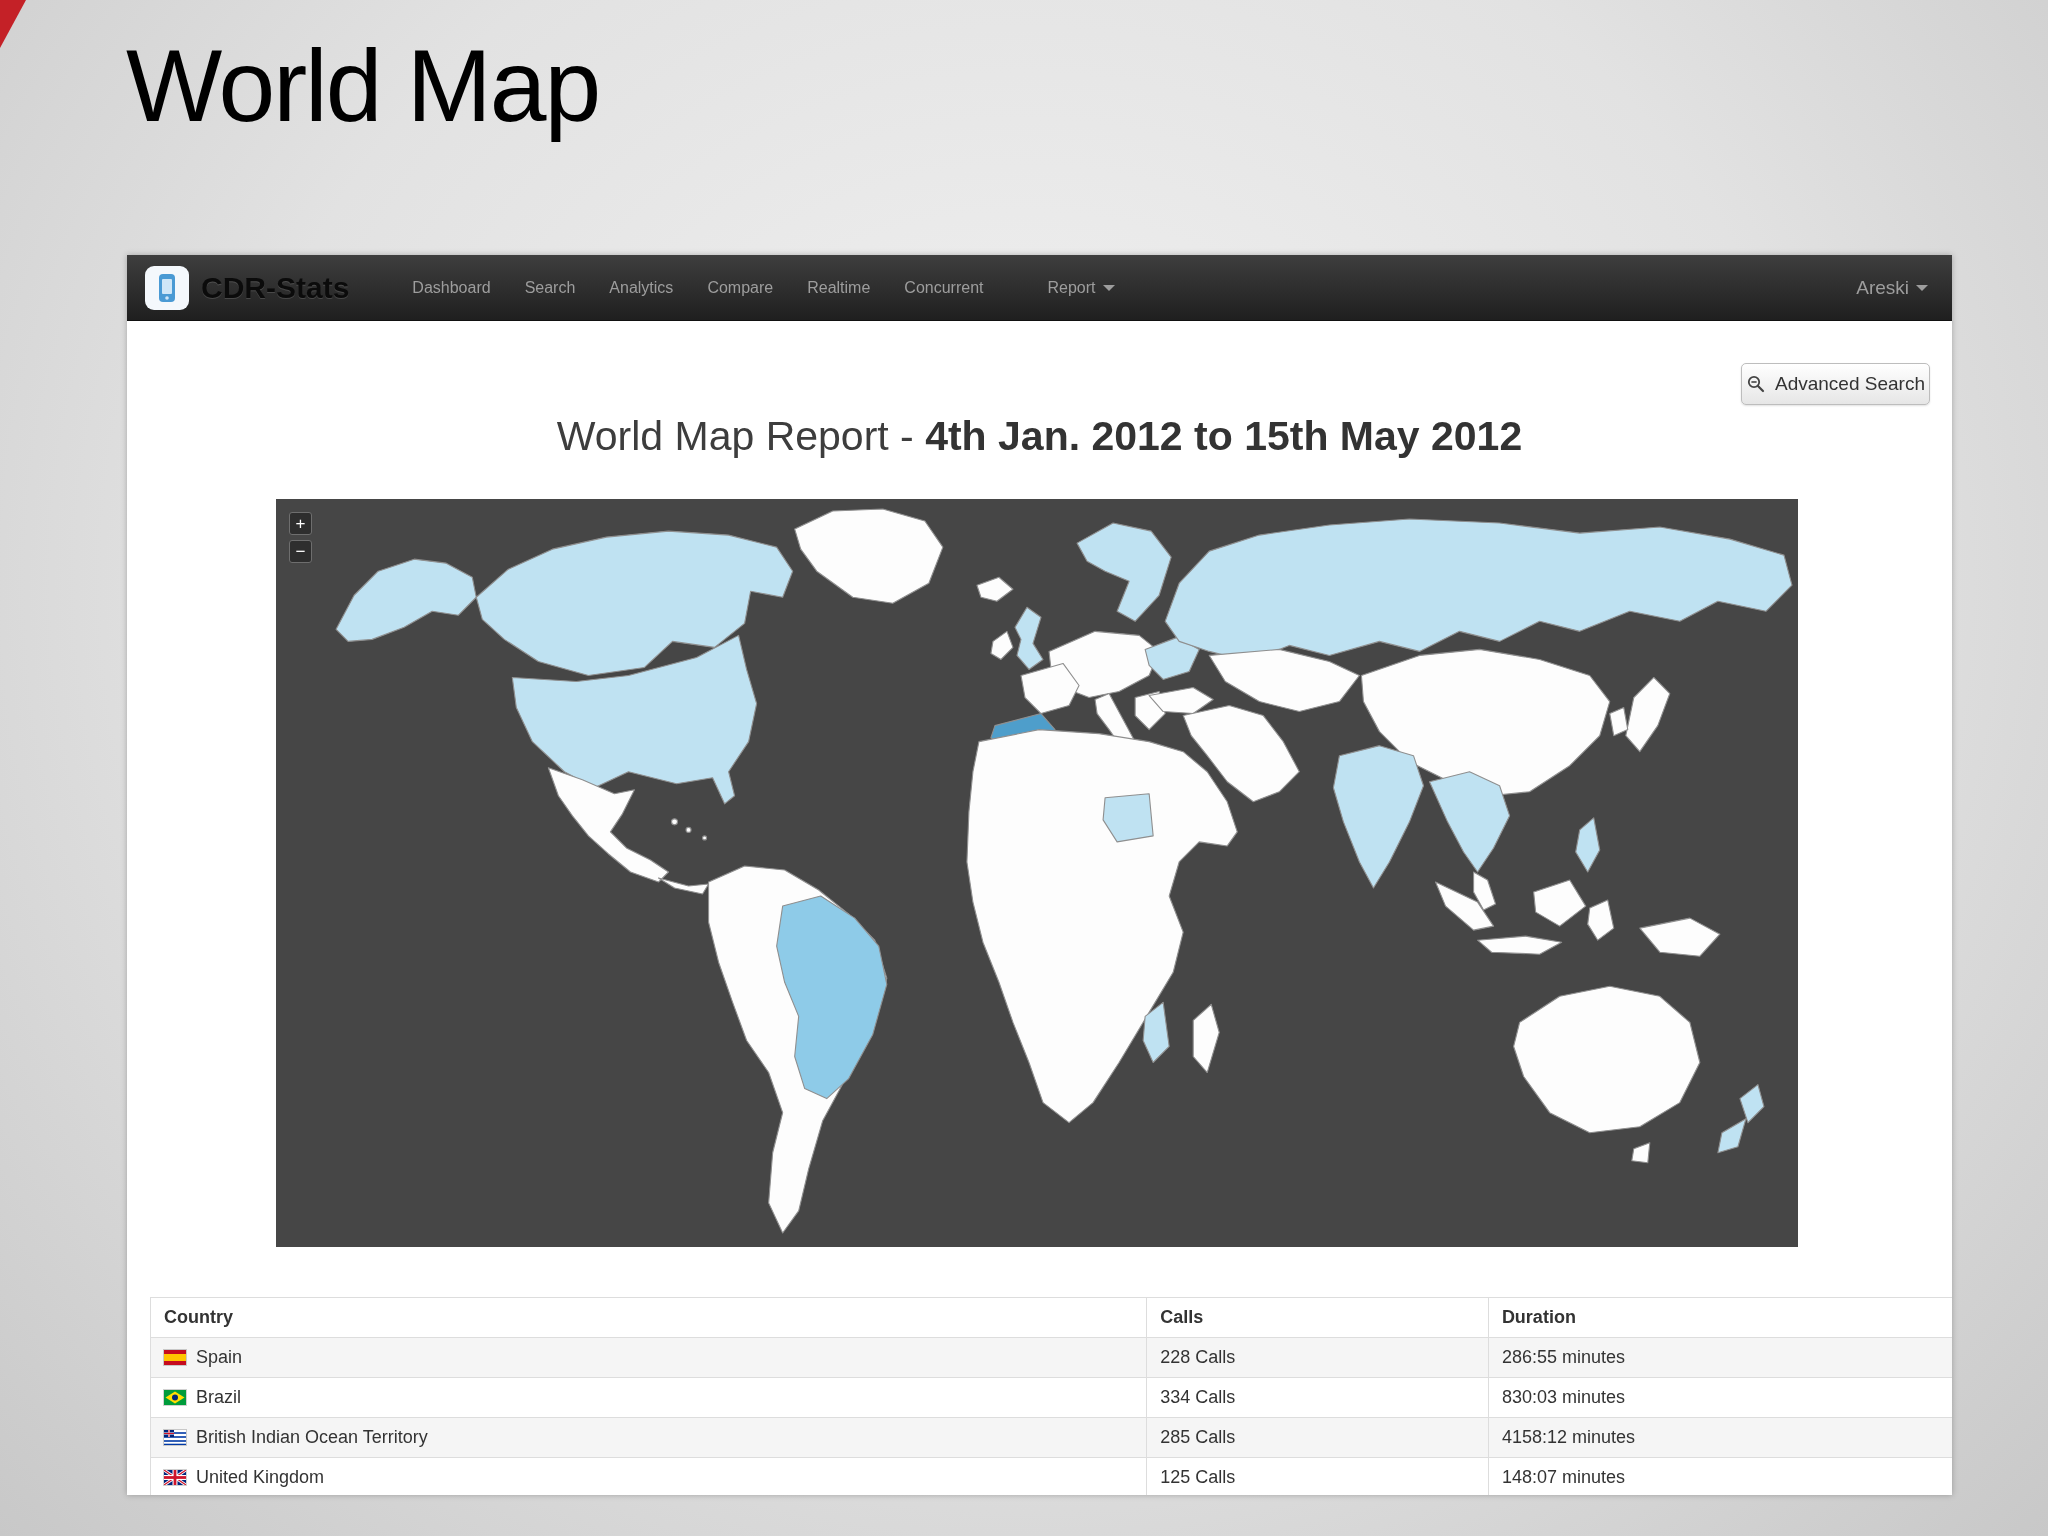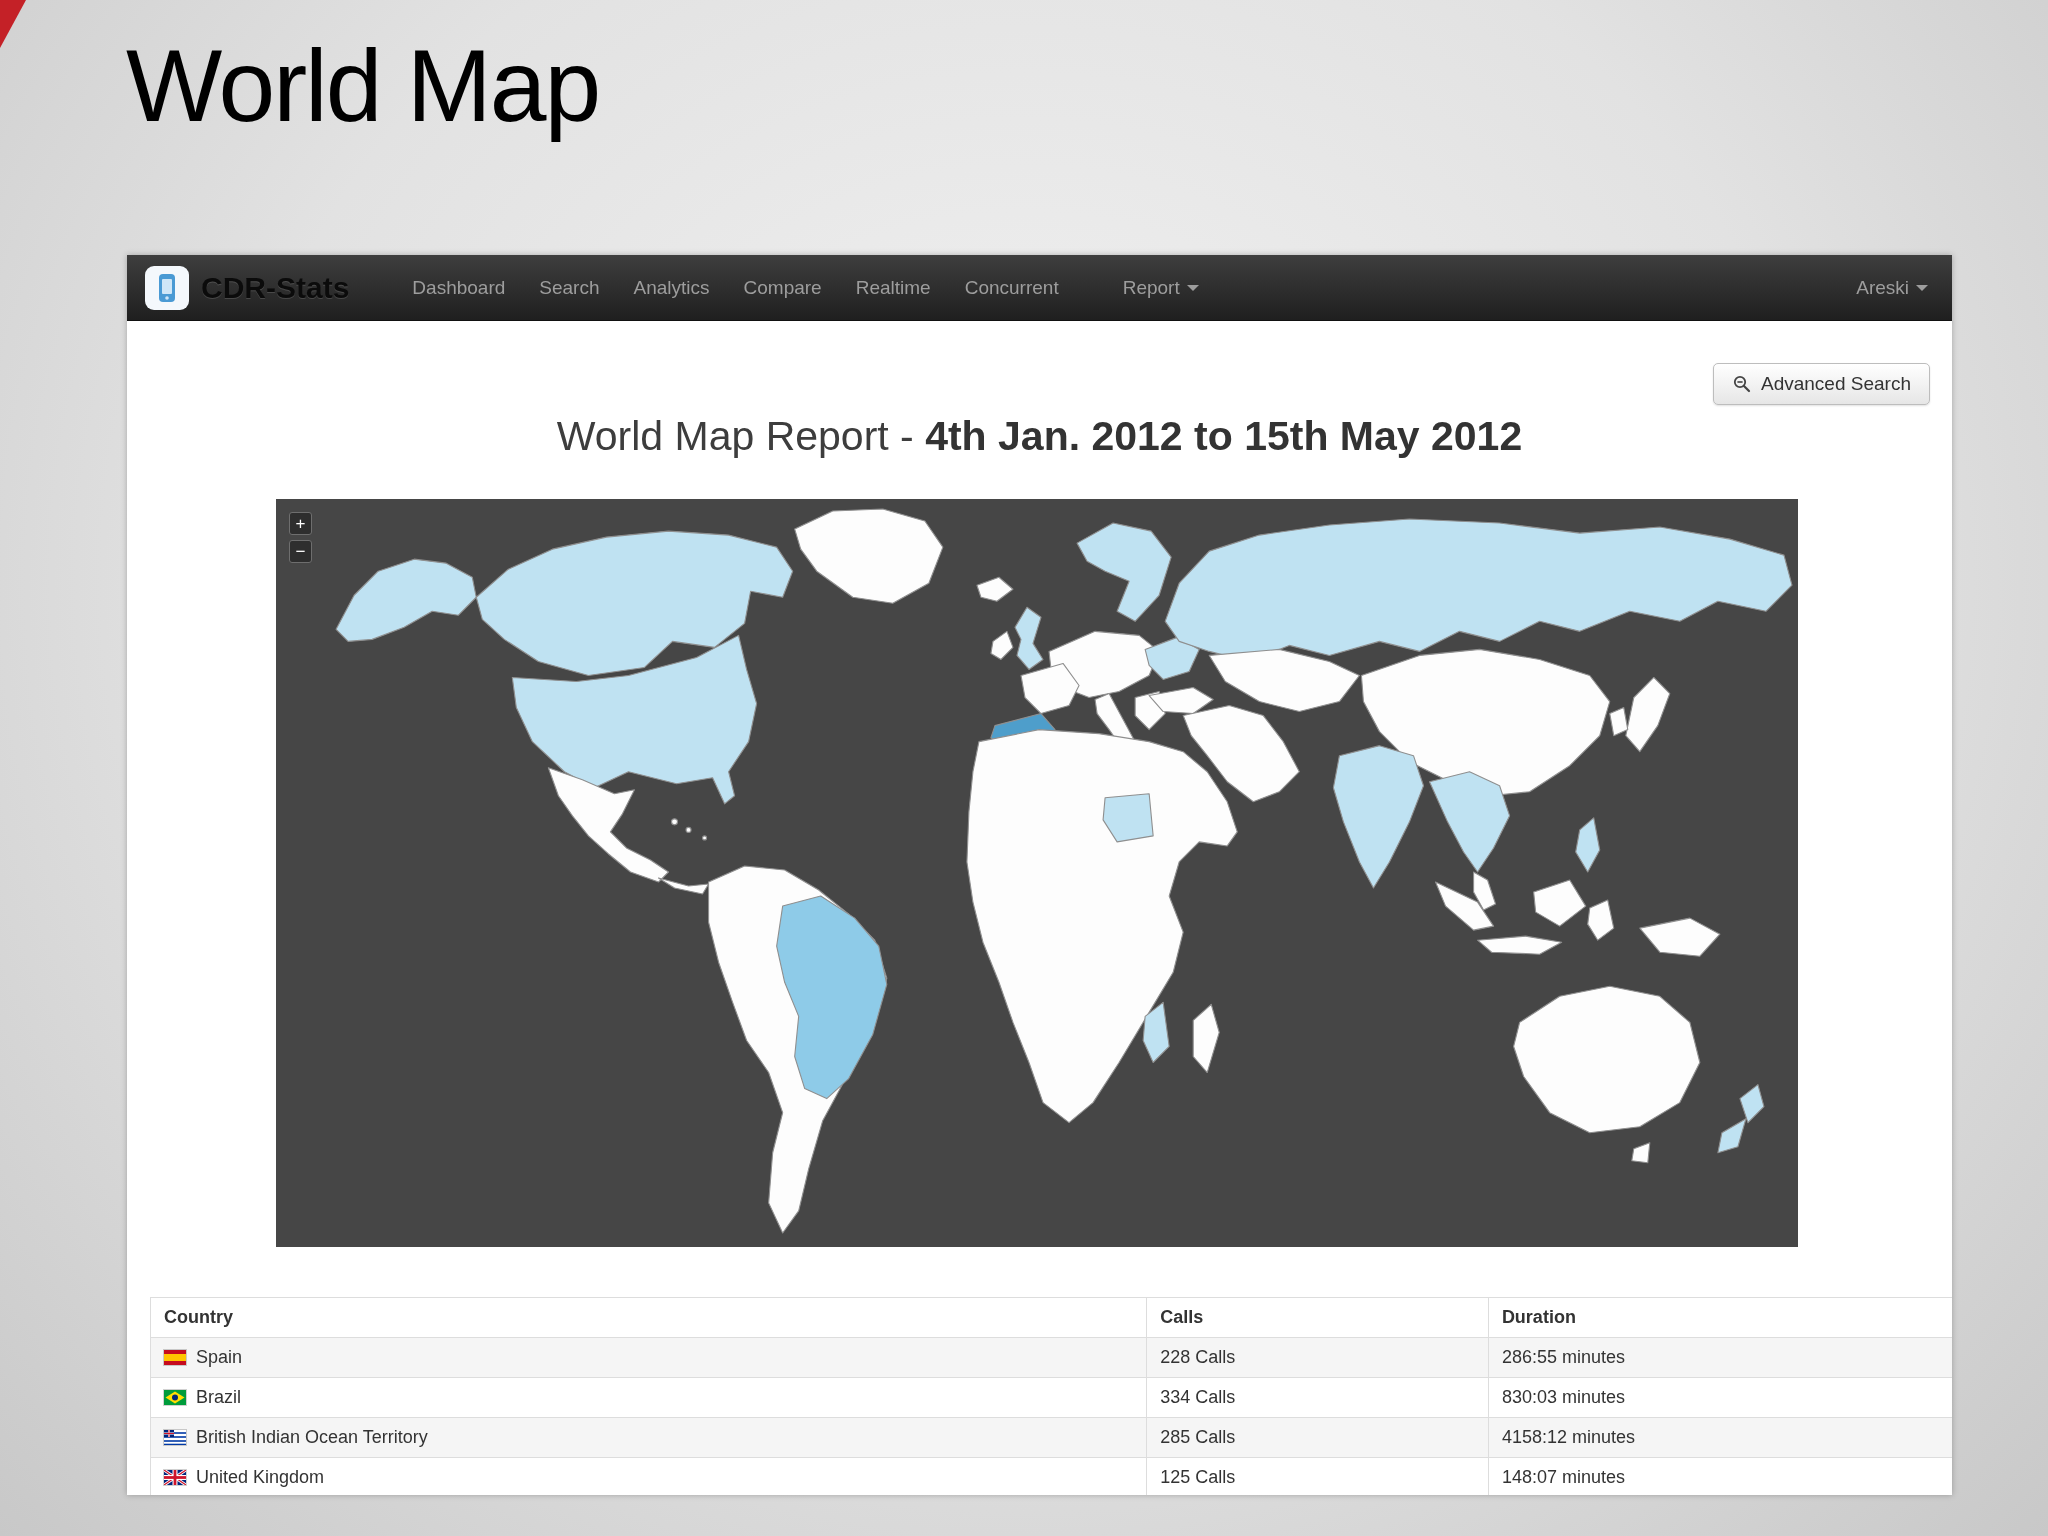--- a/index.html
+++ b/index.html
@@ -21,31 +21,31 @@
   
   .navbar{height:66px;background:linear-gradient(#3e3e3e,#1f1f1f);
     display:flex;align-items:center;padding:0 18px;box-sizing:border-box;
     border-bottom:1px solid #111;}
   .logo{width:44px;height:44px;border-radius:9px;background:#f4f8fc;
     display:flex;align-items:center;justify-content:center;margin-right:12px;flex:0 0 auto;}
   .brand{font-size:30px;font-weight:bold;color:#0b0b0b;
     text-shadow:0 1px 0 rgba(255,255,255,.14);margin-right:46px;white-space:nowrap;}
   .nav{display:flex;align-items:center;list-style:none;margin:0;padding:0;height:100%;}
   .nav li{display:flex;align-items:center;height:100%;padding:0 17px;
-    font-size:19px;color:#9d9d9d;cursor:pointer;white-space:nowrap;text-align:center;}
+    font-size:16px;color:#9d9d9d;cursor:pointer;white-space:nowrap;text-align:center;}
   .nav li.report{margin-left:30px;}
   .caret{display:inline-block;width:0;height:0;margin-left:7px;
     border-left:6px solid transparent;border-right:6px solid transparent;
     border-top:6px solid #9d9d9d;}
   .user-menu{margin-left:auto;display:flex;align-items:center;
     font-size:19px;color:#9d9d9d;cursor:pointer;padding:0 6px;}
 
   
   .content{position:relative;height:1174px;background:#fff;overflow:hidden;}
-  .adv-search{position:absolute;top:42px;right:22px;height:42px;padding:0 18px;
+  .adv-search{position:absolute;top:42px;right:22px;height:42px;padding:0 4px;
     font-size:19px;color:#333;font-family:"Liberation Sans",sans-serif;
     background:linear-gradient(#ffffff,#e6e6e6);border:1px solid #bdbdbd;border-radius:5px;
     box-shadow:0 1px 2px rgba(0,0,0,.12);display:flex;align-items:center;gap:9px;cursor:pointer;}
   .report-title{position:absolute;top:92px;left:0;width:100%;text-align:center;
     font-size:41px;color:#3d3d3d;font-weight:400;margin:0;}
   .report-title b{font-weight:bold;color:#333;margin-top:20px;}
 
   
   .map{position:absolute;left:149px;top:178px;width:1522px;height:748px;
     background:var(--map-background,#464646);}

